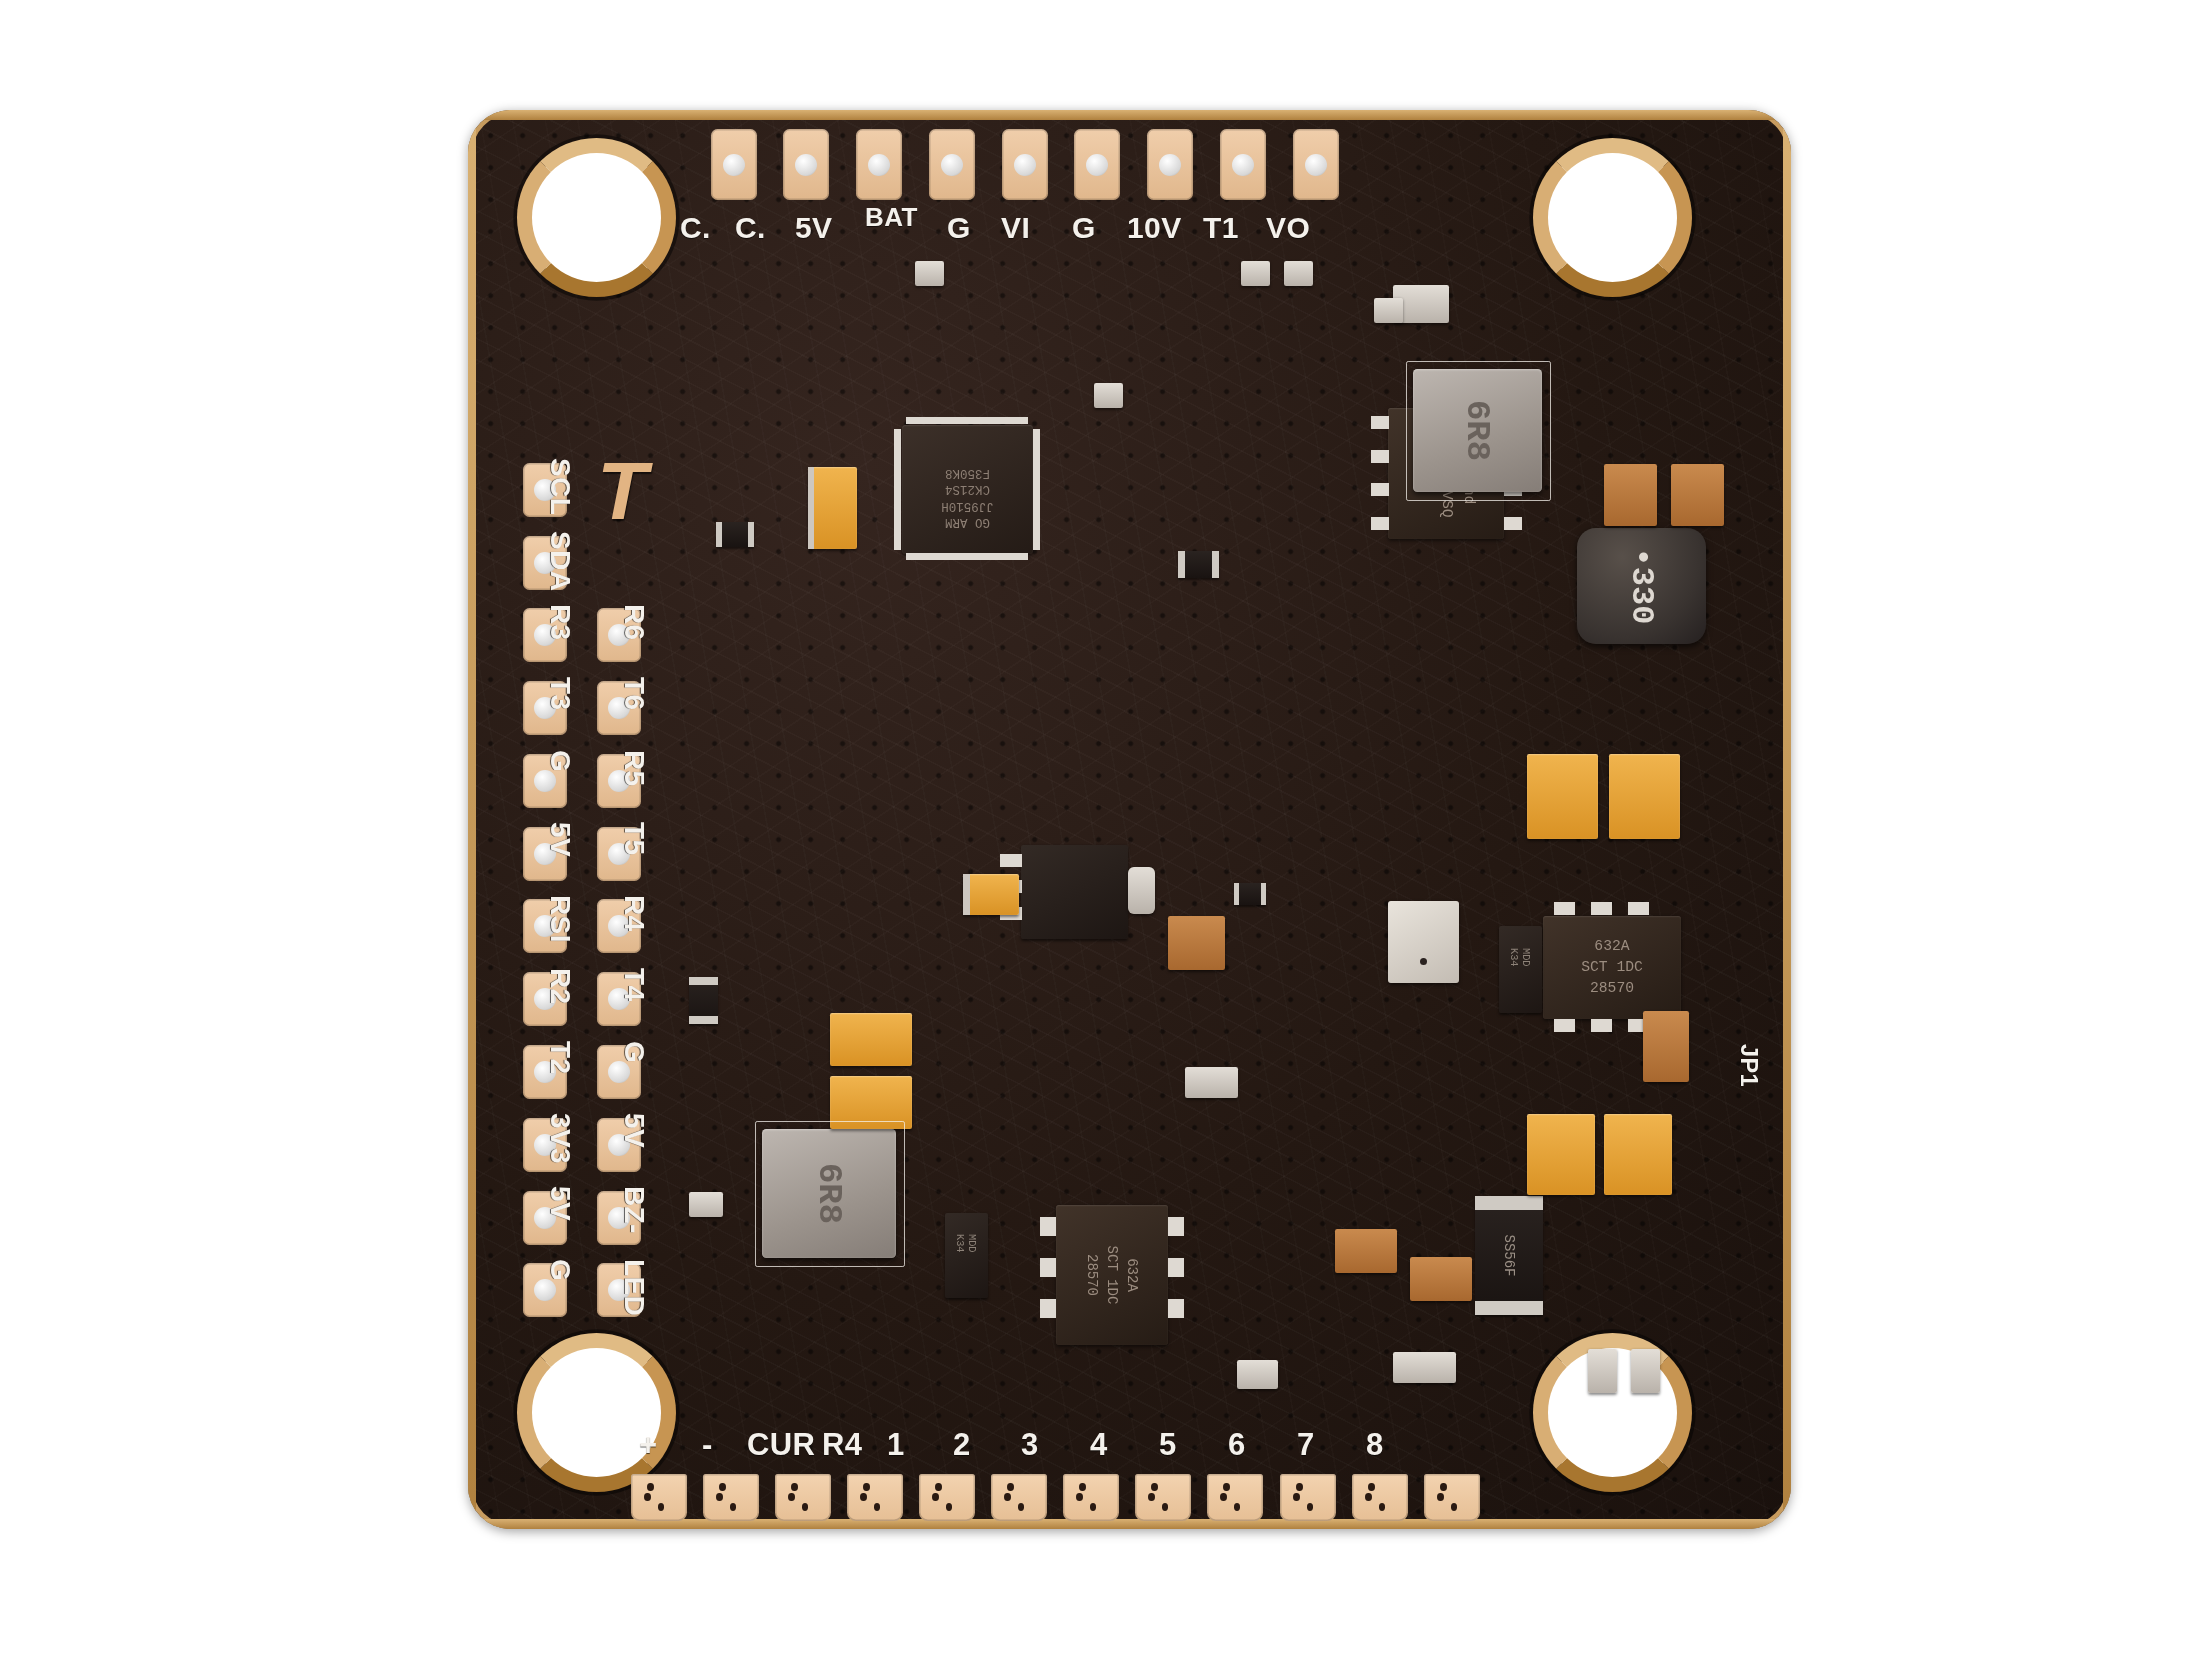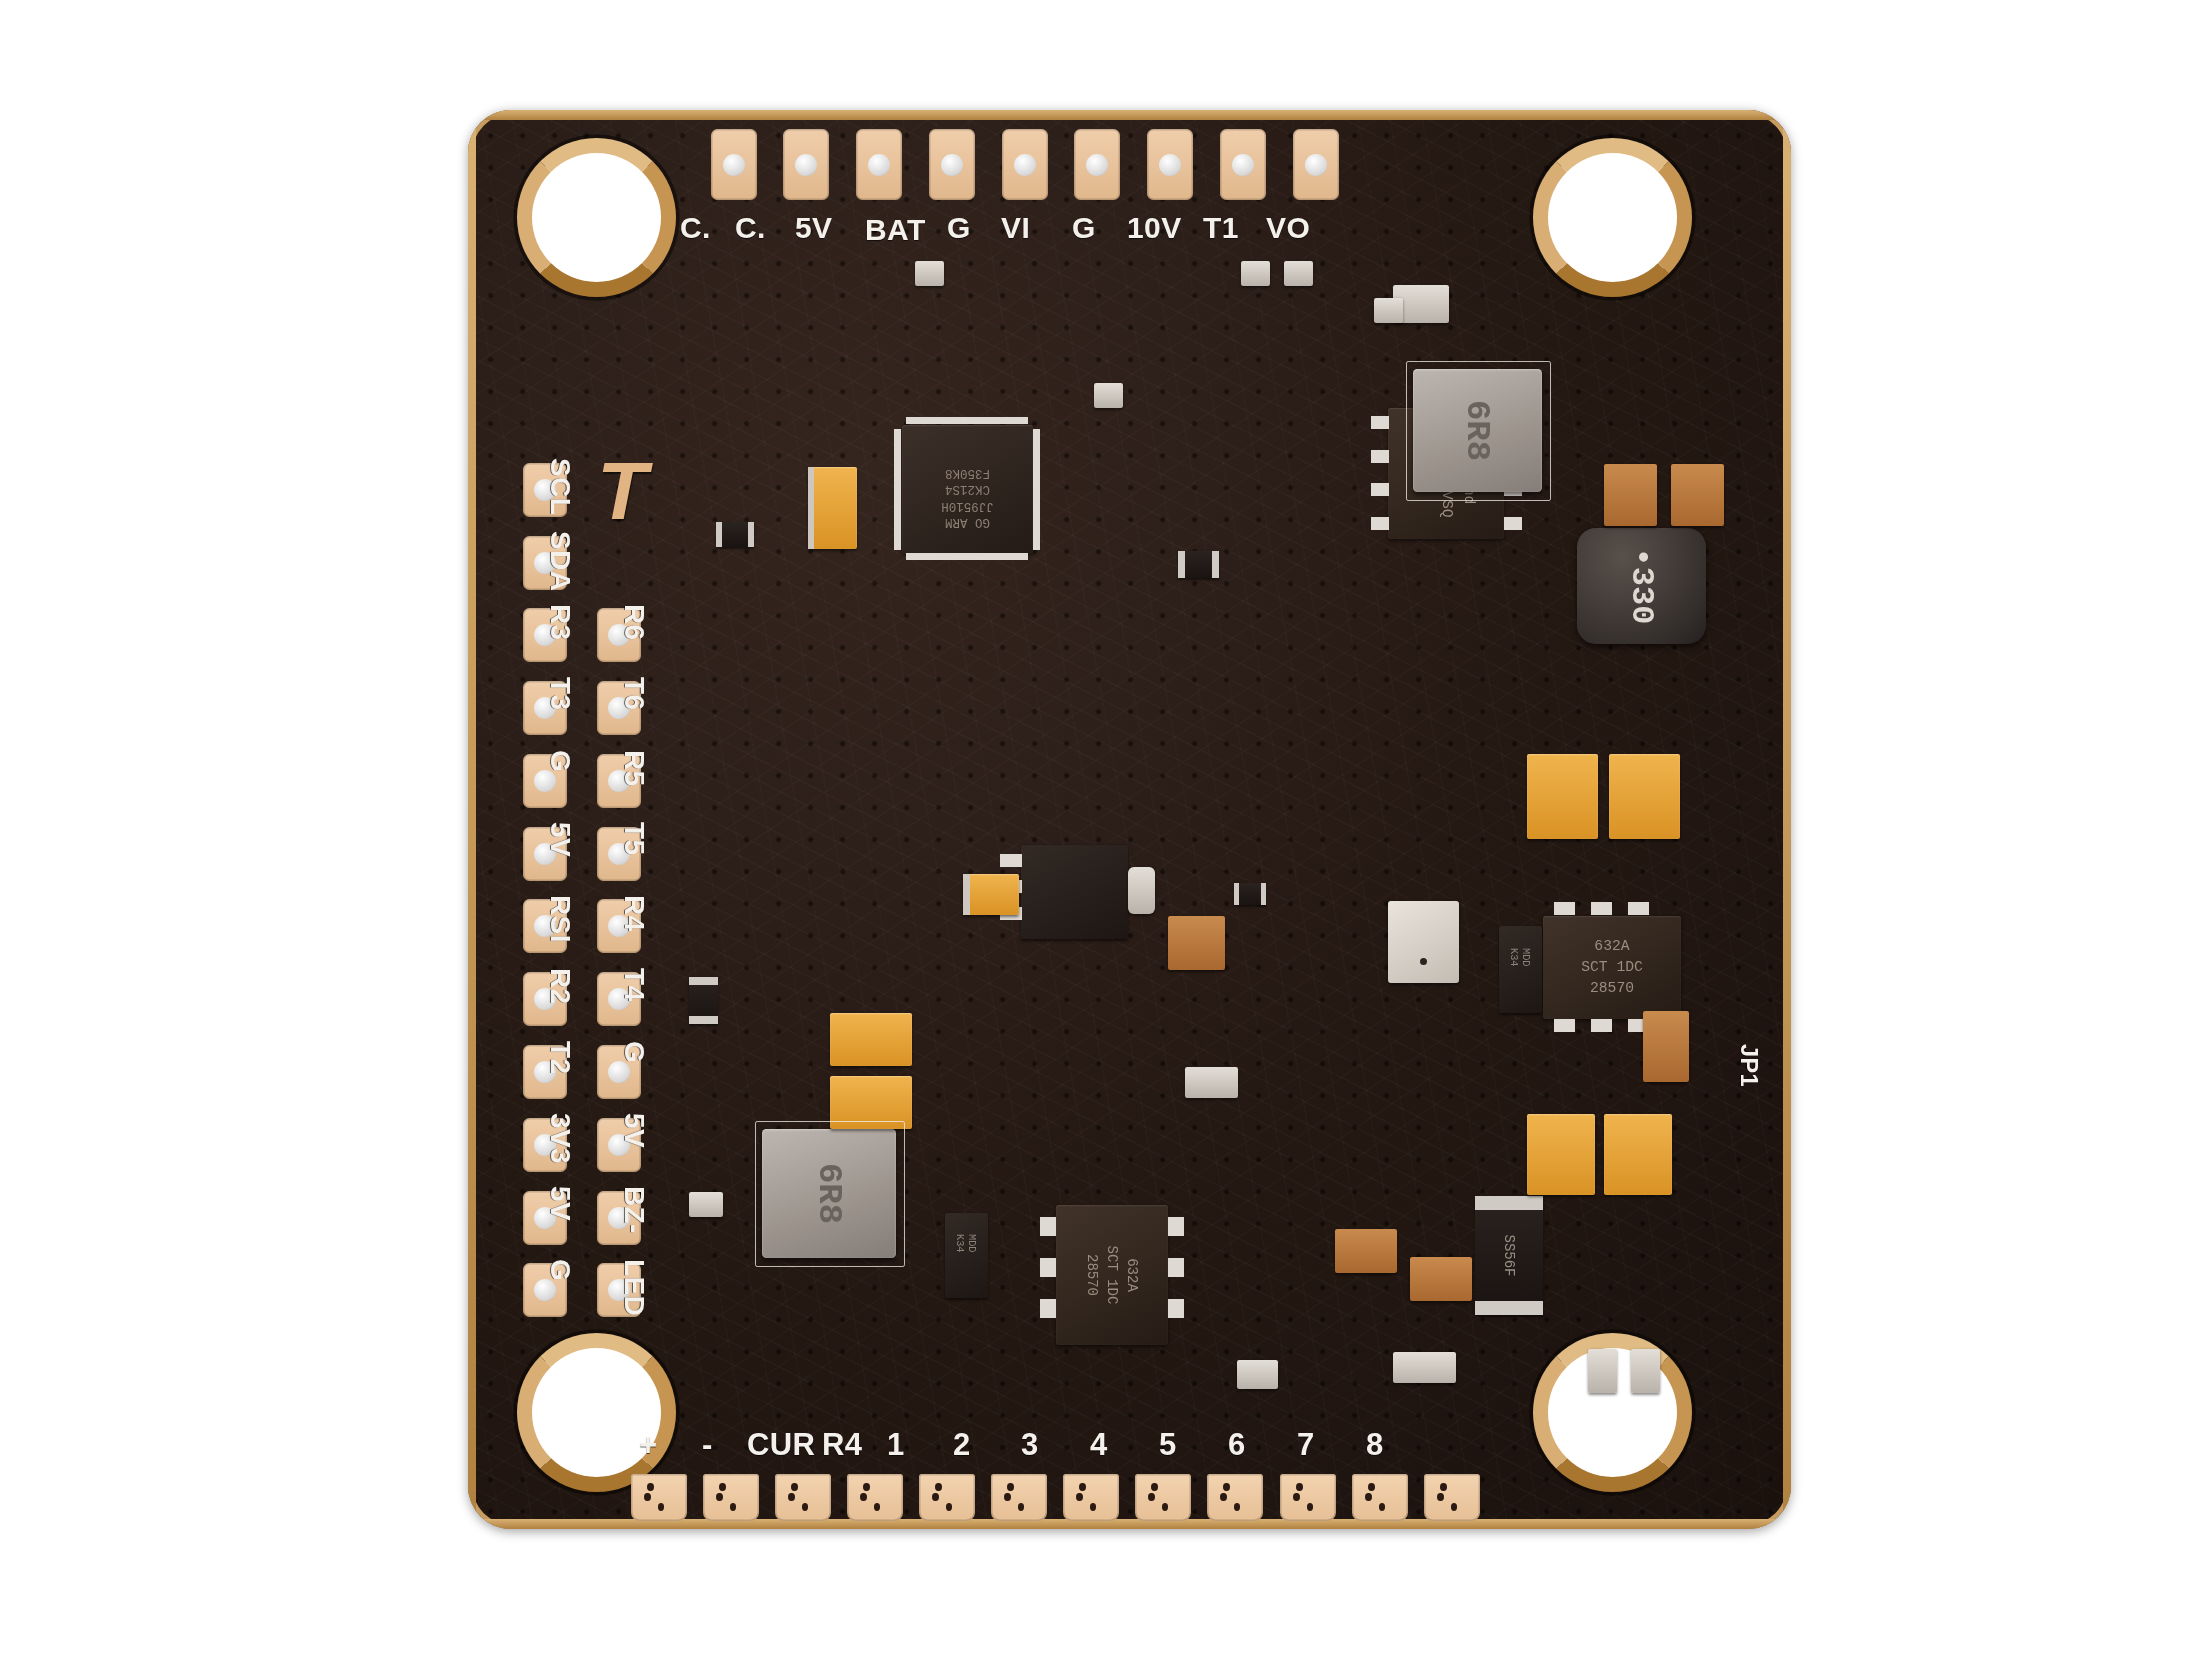--- a/index.html
+++ b/index.html
@@ -138,21 +138,21 @@
           <div class="hole"></div>
         </div>
         <div class="pad" style="left:825px;top:19px;width:46px;height:71px;">
           <div class="hole"></div>
         </div>
       </div>
     <div id="top-labels">
         <div class="slk" style="left: 212px; top: 101px; font-size: 30px;">C.</div>
         <div class="slk" style="left: 267px; top: 101px; font-size: 30px;">C.</div>
         <div class="slk" style="left: 327px; top: 101px; font-size: 30px;">5V</div>
-        <div class="slk" style="left: 397px; top: 103px; font-size: 30px;">BAT</div>
+        <div class="slk" style="left: 397px; top: 92px; font-size: 26px;">BAT</div>
         <div class="slk" style="left: 479px; top: 101px; font-size: 30px;">G</div>
         <div class="slk" style="left: 533px; top: 101px; font-size: 30px;">VI</div>
         <div class="slk" style="left: 604px; top: 101px; font-size: 30px;">G</div>
         <div class="slk" style="left: 659px; top: 101px; font-size: 30px;">10V</div>
         <div class="slk" style="left: 735px; top: 101px; font-size: 30px;">T1</div>
         <div class="slk" style="left: 798px; top: 101px; font-size: 30px;">VO</div>
       </div>
 
     <div id="left-outer-pads">
         <div class="pad" style="left:55px;top:353px;width:44px;height:54px;">

